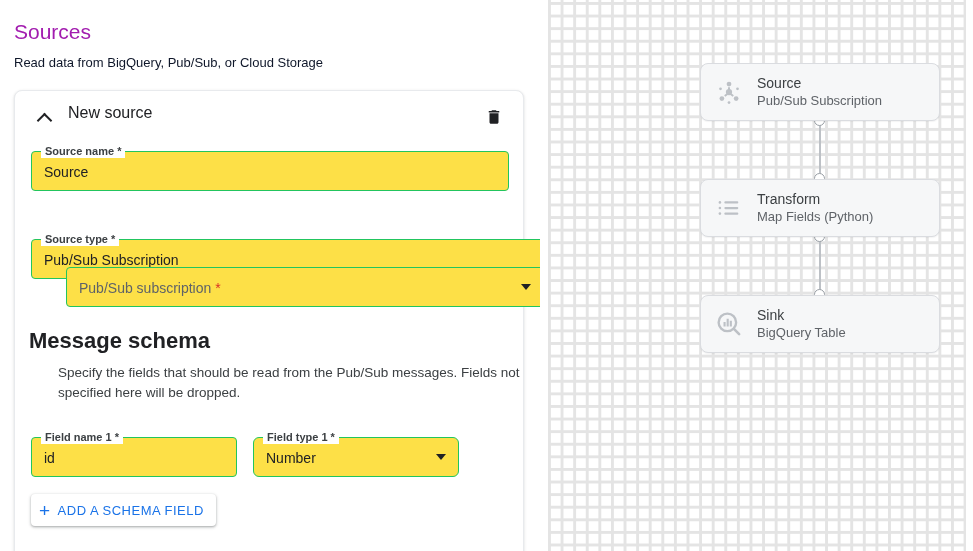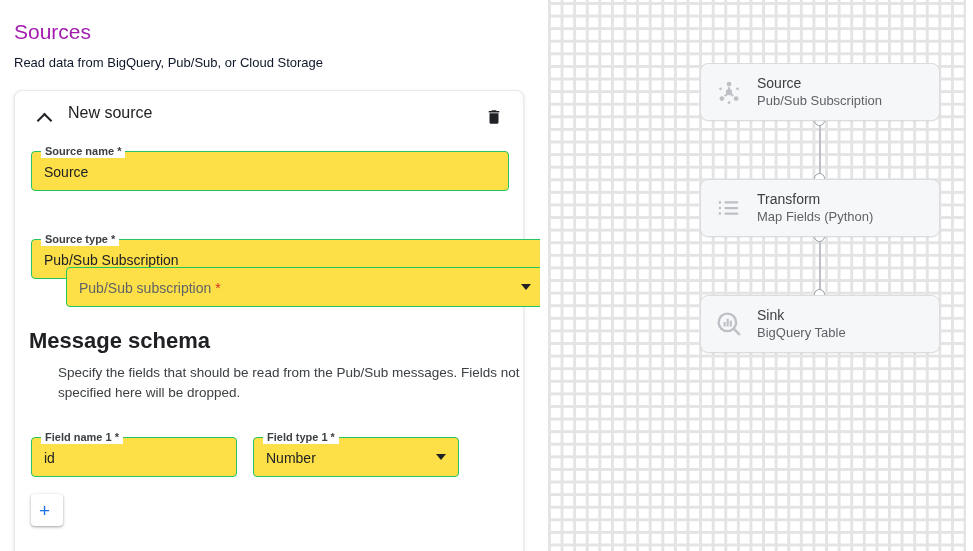--- a/index.html
+++ b/index.html
@@ -87,21 +87,21 @@
     width: 0; height: 0;
     border-left: 5.5px solid transparent;
     border-right: 5.5px solid transparent;
     border-top: 6.5px solid #202124;
   }
 
   #f-source-name { left: 16px; top: 60px; width: 478px; }
   #f-source-type { left: 16px; top: 124px; width: 564px; margin-top: 24px; }
   #f-subscription { left: 16px; top: 176px; width: 478px; margin-left: 35px; }
   #f-field-name   { left: 16px; top: 346px; width: 206px; }
-  #f-field-type   { left: 238px; top: 346px; width: 206px; }
+  #f-field-type   { left: 238px; top: 346px; width: 206px; border-radius: 6px; }
 
   .section-title {
     position: absolute; left: 14px; top: 237px;
     font-size: 22px; font-weight: 700; color: #202124;
   }
   .section-desc {
     position: absolute; left: 14px; top: 272px; width: 470px;
     font-size: 13.5px; color: #3c4043; line-height: 20px; margin-left: 29px;
   }
 
@@ -221,20 +221,21 @@
       </div>
 
       <div class="mfield" id="f-field-type">
         <span class="legend">Field type 1 *</span>
         <span class="value">Number</span>
         <span class="dropdown-arrow"></span>
       </div>
 
       <button class="add-field-btn">
         <span class="plus-icon">+</span>
+        <span>ADD A SCHEMA FIELD</span>
       </button>
 
     </div>
   </div>
 
   <div class="canvas">
 
     <div class="edge" id="edge-1"></div>
     <div class="edge" id="edge-2"></div>
 

